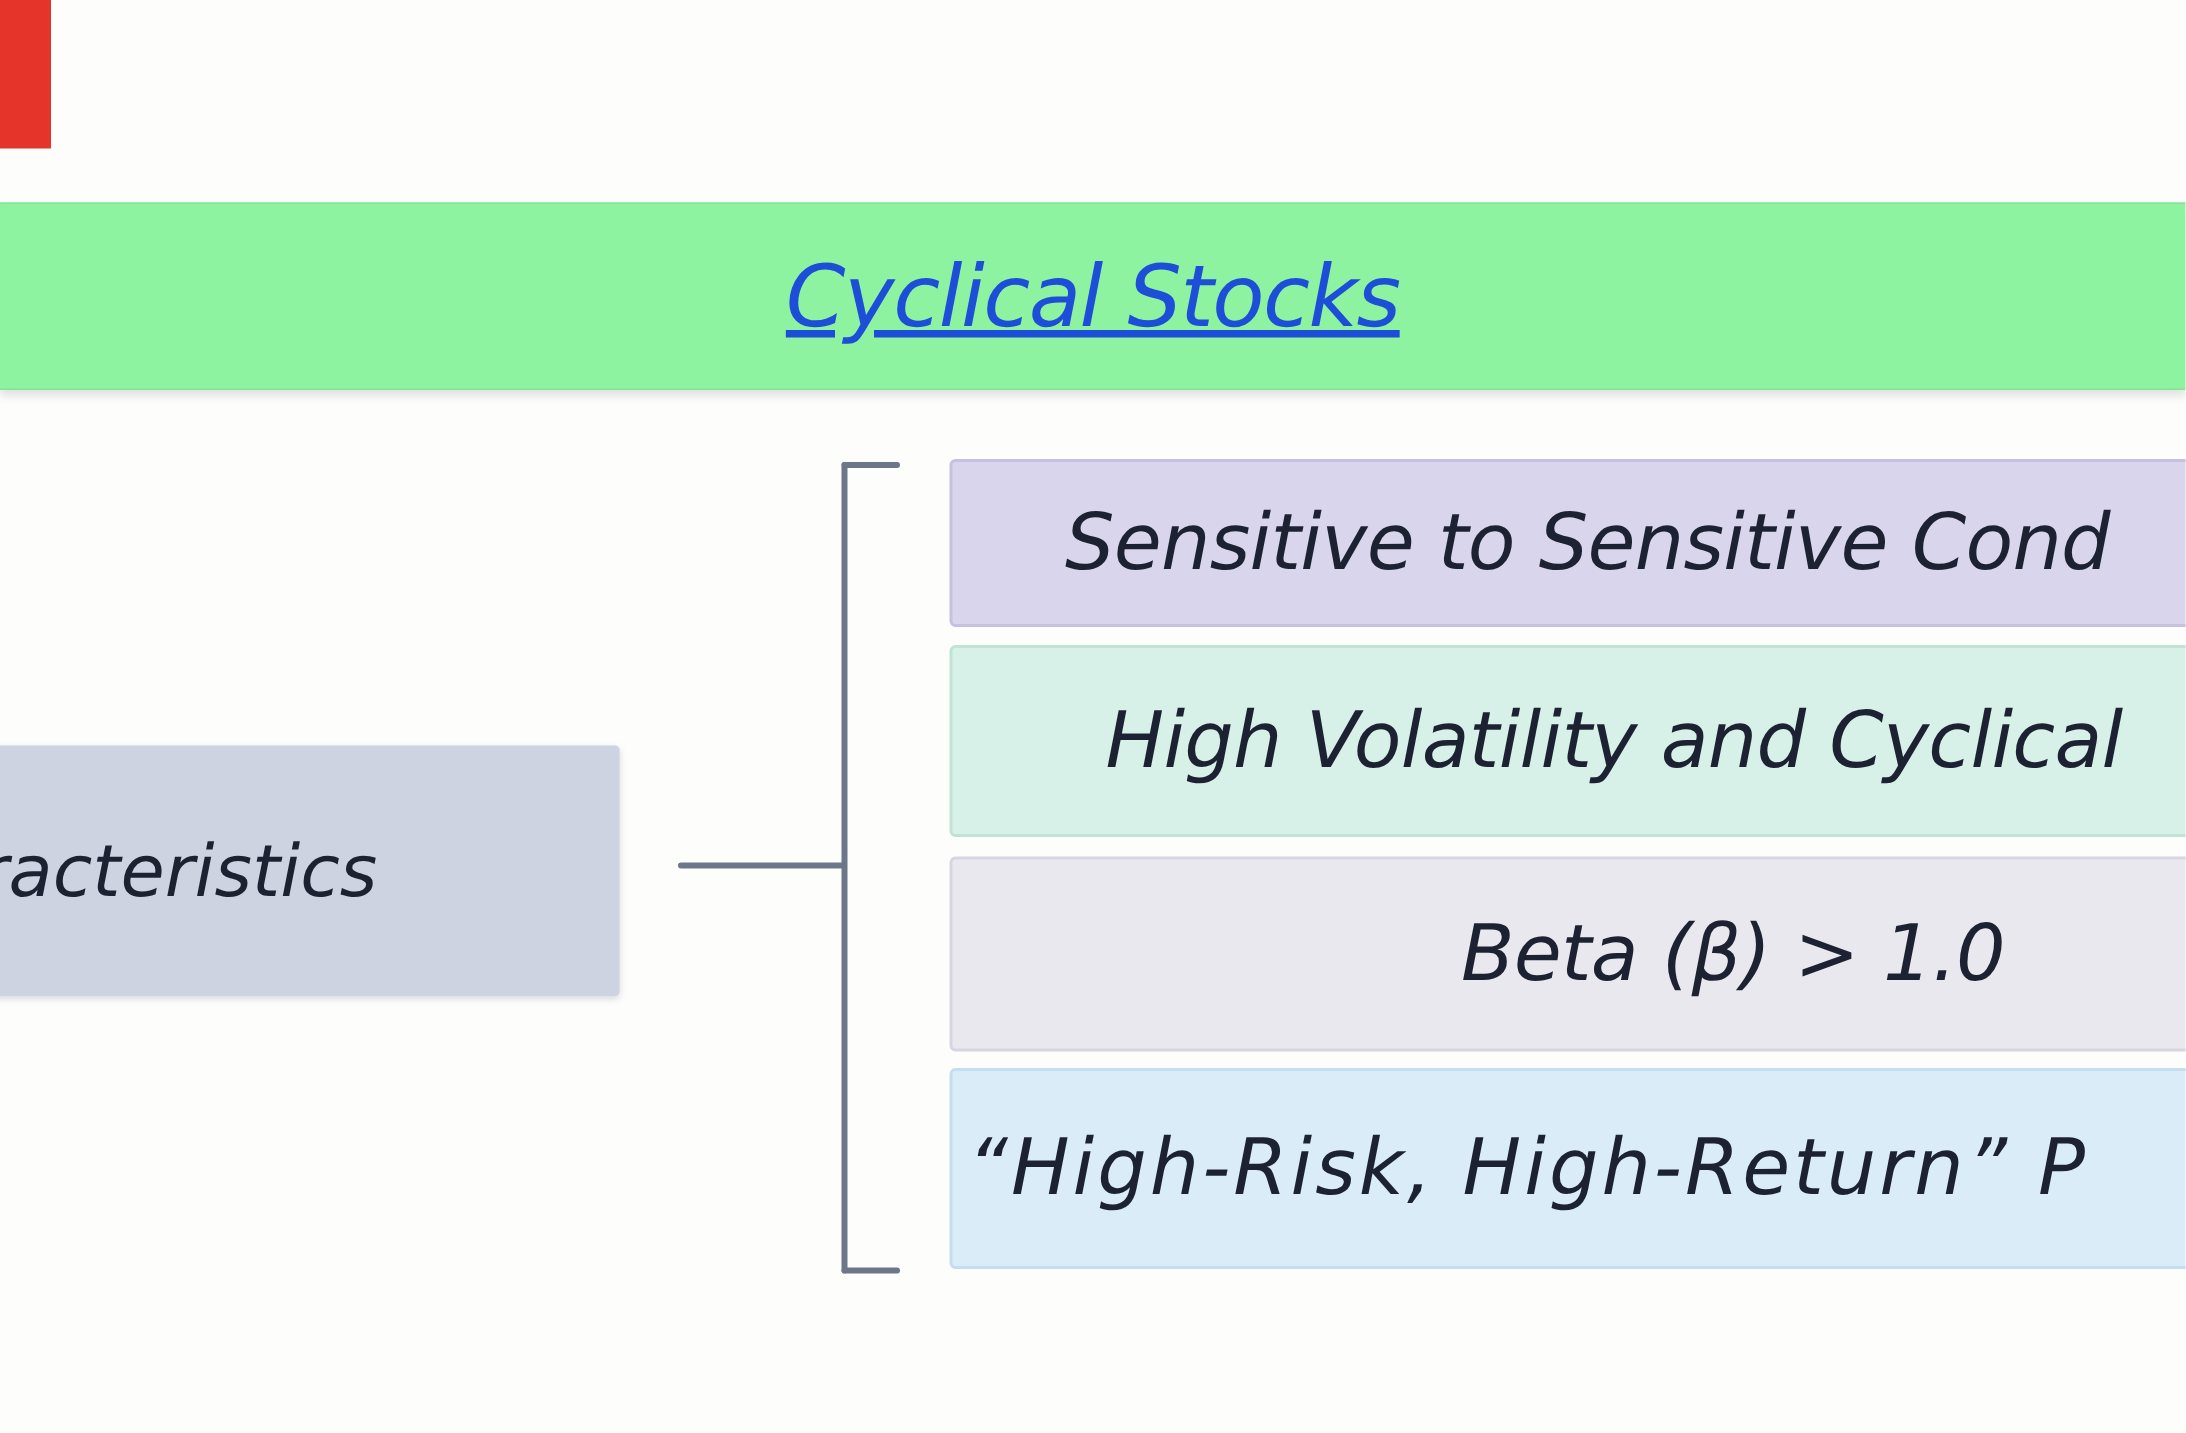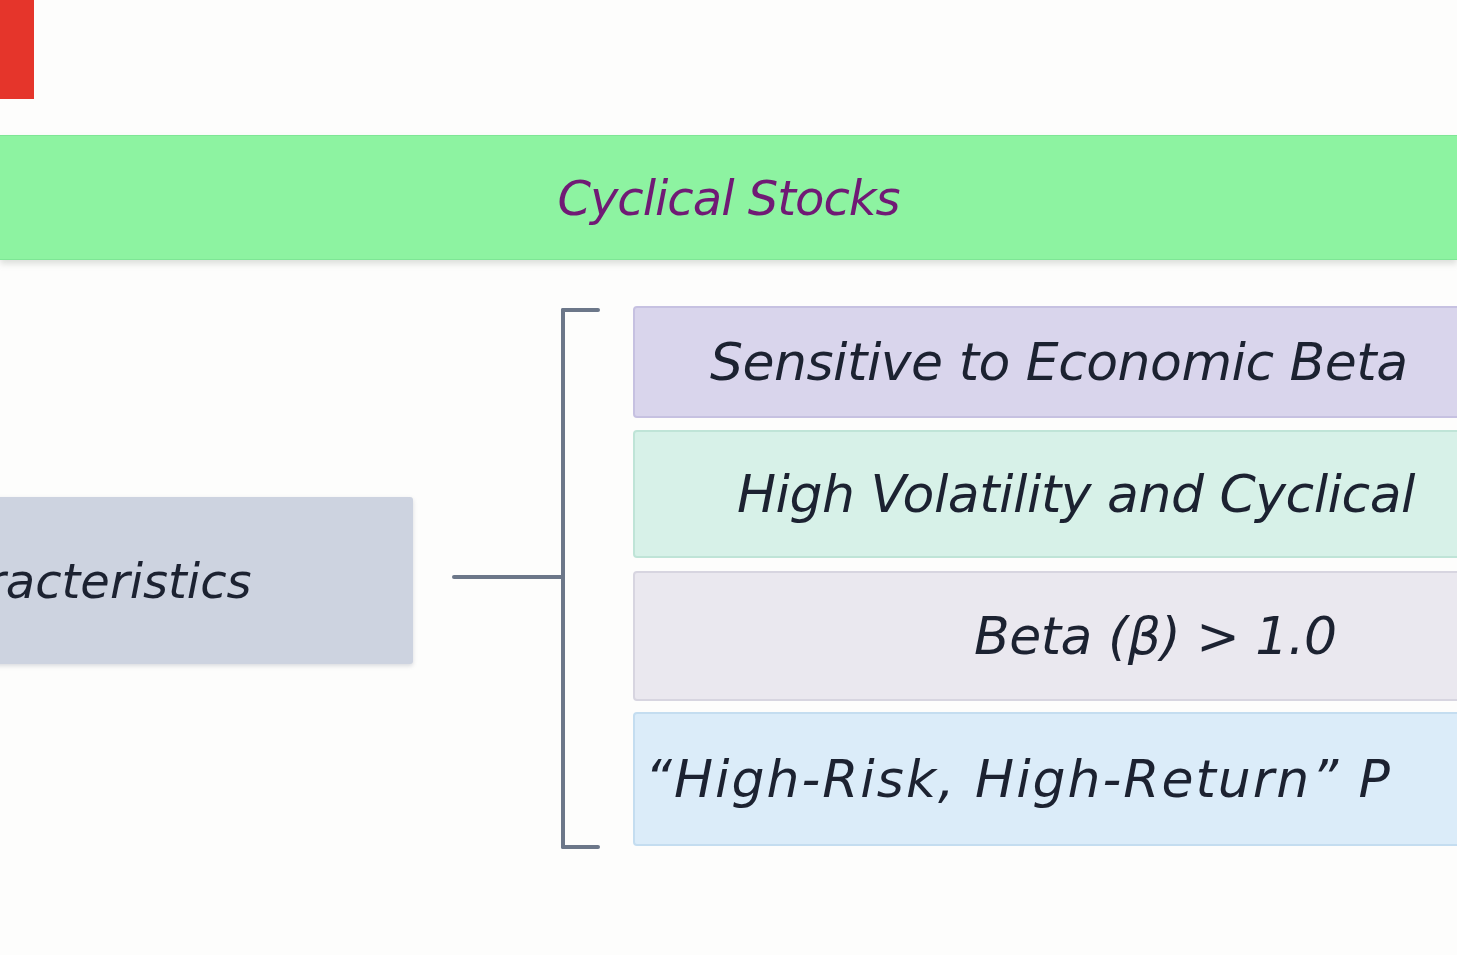--- a/index.html
+++ b/index.html
@@ -22,22 +22,22 @@
   
   .banner {
     position:absolute; left:0; top:135px;
     width:1457px; height:125px;
     display:flex; align-items:center; justify-content:center;
     border-top:1px solid #7ee695;
     border-bottom:1px solid #7ee695;
     box-shadow:0 4px 6px rgba(140,150,140,0.28);
   }
   .banner-title {
-    font-size:48px; letter-spacing:-1px;
-    color:#701a75; white-space:nowrap;
+    font-size:57px; letter-spacing:-1px;
+    color:#1d4ed8; white-space:nowrap;text-decoration:underline;
   }
 
   
   .node-left {
     position:absolute; left:-60px; top:497px;
     width:473px; height:167px;
     display:flex; align-items:center;
     padding-left:46px;
     border-radius:3px;
     box-shadow:0 2px 4px rgba(110,120,140,0.25);
@@ -95,21 +95,21 @@
   <span class="node-left-label">racteristics</span>
 </div>
 
 <div class="connector" style="background: rgb(108, 119, 137);"></div>
 
 <div class="bracket-v" style="background: rgb(108, 119, 137);"></div>
 <div class="bracket-serif-top" style="background: rgb(108, 119, 137);"></div>
 <div class="bracket-serif-bottom" style="background: rgb(108, 119, 137);"></div>
 
 <div class="branch branch-1" style="background: rgb(217, 213, 236); border-color: rgb(198, 193, 225);">
-  <span class="branch-label">Sensitive to Economic Beta</span>
+  <span class="branch-label">Sensitive to Sensitive Cond</span>
 </div>
 
 <div class="branch branch-2" style="background: rgb(215, 241, 232); border-color: rgb(191, 228, 215);">
   <span class="branch-label">High Volatility and Cyclical</span>
 </div>
 
 <div class="branch branch-3" style="background: rgb(234, 232, 239); border-color: rgb(215, 213, 224);">
   <span class="branch-label">Beta (β) &gt; 1.0</span>
 </div>
 

